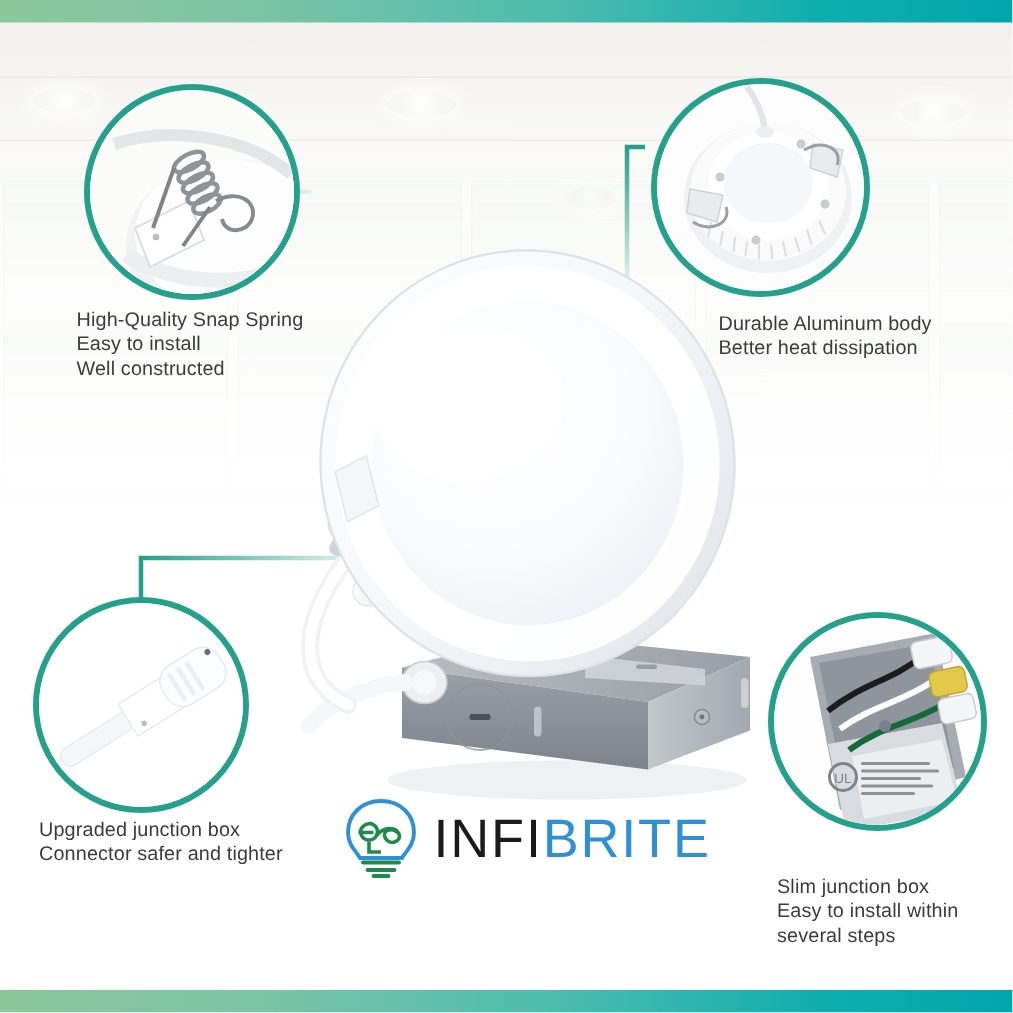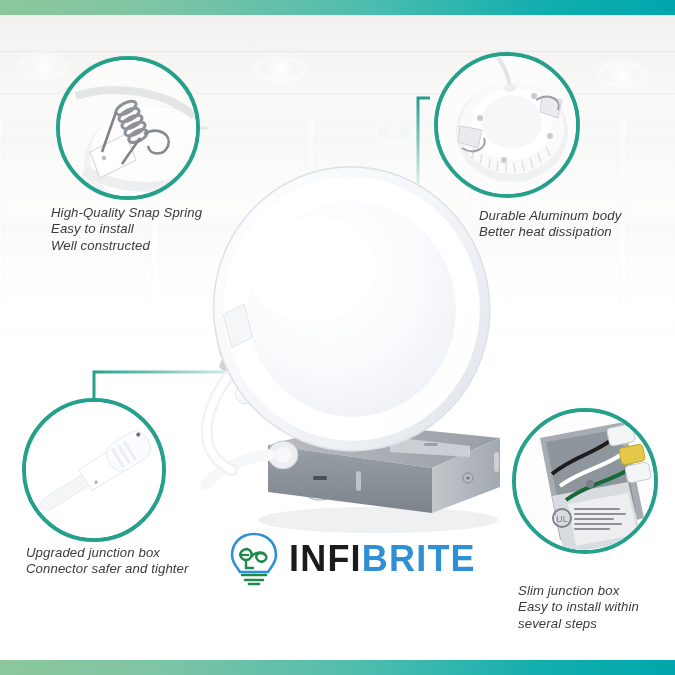--- a/index.html
+++ b/index.html
@@ -79,30 +79,29 @@
   }
 
   
   .caption {
     position: absolute;
     font-size: 13.2px;
     line-height: 16.4px;
     color: #3b3b3b;
     letter-spacing: 0.1px;
     white-space: pre-line;
-    font-style: italic;
   }
 
   
   .logo {
     position: absolute; left: 228px; top: 531px;
     display: flex; align-items: center; gap: 9px;
   }
   .logo-word {
-    font-size: 36px; font-weight: bold; letter-spacing: 1.2px; line-height: 1;
+    font-size: 36px; font-weight: normal; letter-spacing: 1.2px; line-height: 1;
   }
   .logo-infi { color: #1b1b1b; }
   .logo-brite { color: #2f90d4; }
 
   
   .product { position: absolute; left: 0; top: 0; width: 675px; height: 675px; }
 </style>
 </head>
 <body>
 

